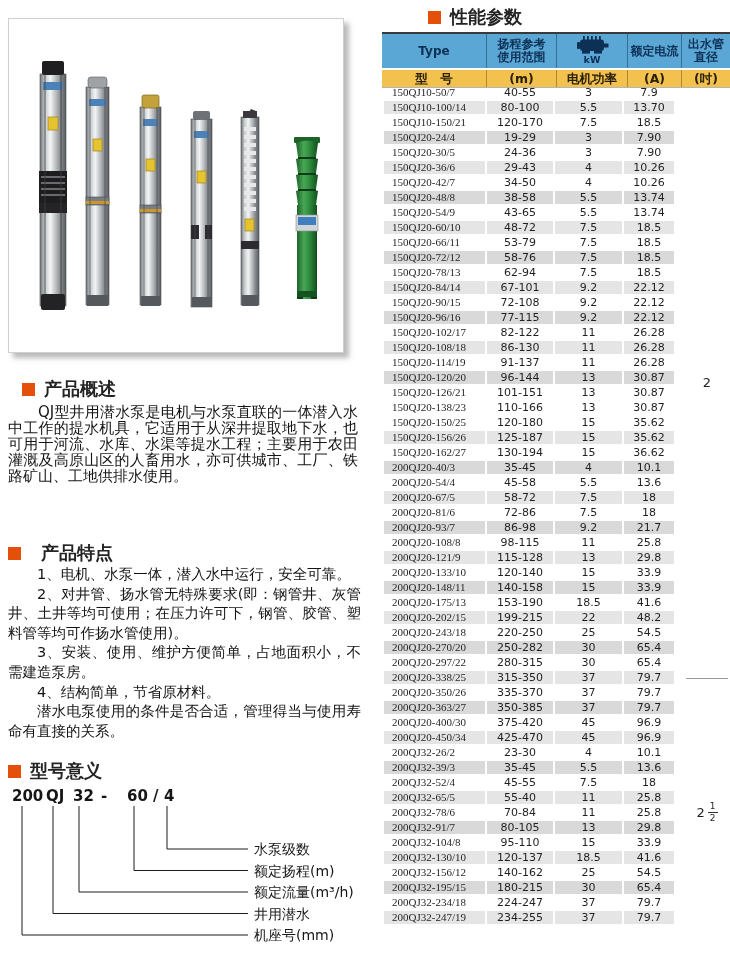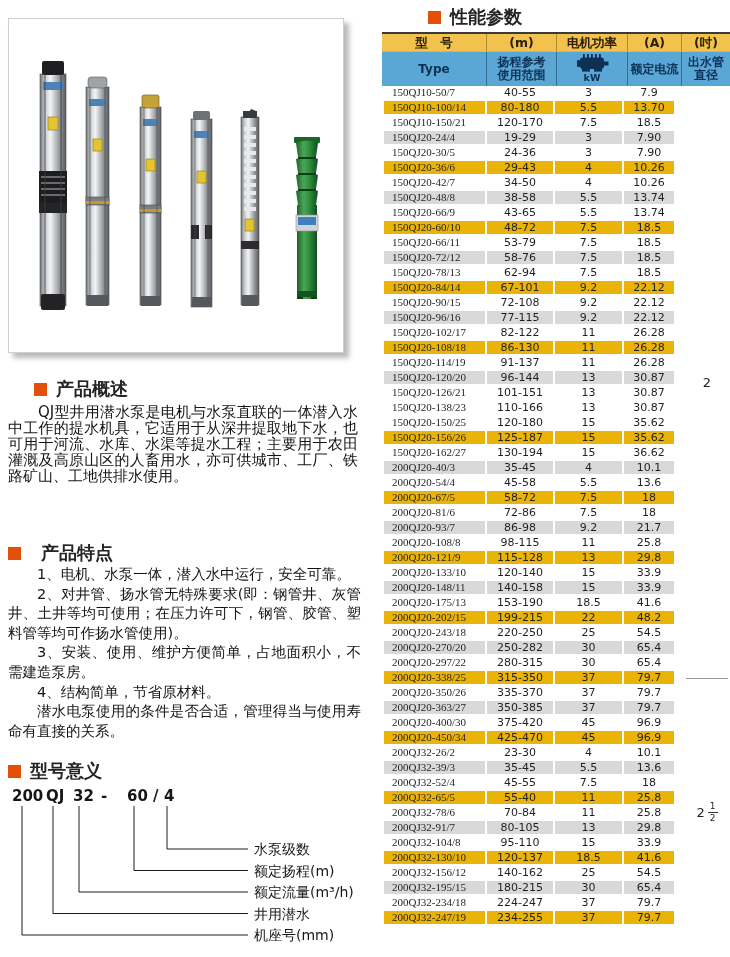--- a/index.html
+++ b/index.html
@@ -39,21 +39,21 @@
   .ph-type { font-size:13px; }
   .kw-cell { gap:0; }
   .kw-label { font-size:9.5px; font-weight:bold; color:#0d3055; margin-top:-2px; }
 
   table.perf { position:absolute; left:382px; top:84px; border-collapse:separate;
                border-spacing:2px; table-layout:fixed; }
   table.perf td { height:13px; font-size:11px; line-height:13px; padding:0; text-align:center;
                   color:#1f1f1f; white-space:nowrap; overflow:hidden; }
   table.perf td.c-model { text-align:left; padding-left:8px;font-family:Liberation Serif, serif; }
   .cw1{width:101px;} .cw2{width:66px;} .cw3{width:67px;} .cw4{width:50px;}
-  tr.r-orange td { background:#eab308; }
+  tr.r-orange td { background:#e5e5e5; }
   tr.r-gray td { background:#d9d9d9; }
 
   .outlet-col { position:absolute; left:686px; top:86px; width:42px; height:860px;
                 display:flex; flex-direction:column; }
   .outlet-sec1 { height:592px; display:flex; align-items:center; justify-content:center;
                  border-bottom:1px solid #9a9a9a; }
   .outlet-sec2 { flex:1; display:flex; align-items:center; justify-content:center; }
   .outlet-val { font-size:13px; color:#1f1f1f; display:inline-flex; align-items:center; }
   .frac { display:inline-flex; flex-direction:column; font-size:9px; line-height:1;
           margin-left:3px; text-align:center; color:#1f1f1f; }
@@ -173,21 +173,21 @@
           </g>
         <rect x="288" y="186" width="20" height="94" fill="url(#greenG)"></rect>
         <rect x="287" y="196" width="22" height="16" fill="#cfd4d6" stroke="#8a8f92" stroke-width="0.6"></rect>
         <rect x="289" y="198" width="18" height="8" fill="#3f7fc0"></rect>
         <path d="M288 280 h6 v-6 h8 v6 h6 v-8 h-20 z" fill="#0e3d17"></path>
         <rect x="288" y="272" width="20" height="6" fill="#145222"></rect>
       </g>
     </svg>
   </div>
 
-  <div class="sec-heading" style="left:12px; top:377px;padding-left:22px;">
+  <div class="sec-heading" style="left:0; top:377px;padding-left:22px;">
     <span class="sq"></span>
     <span>产品概述</span>
   </div>
   <p class="overview-text">QJ型井用潜水泵是电机与水泵直联的一体潜入水中工作的提水机具，它适用于从深井提取地下水，也可用于河流、水库、水渠等提水工程；主要用于农田灌溉及高原山区的人畜用水，亦可供城市、工厂、铁路矿山、工地供排水使用。</p>
 
   <div class="sec-heading" style="left:8px; top:541px;gap:20px;">
     <span class="sq"></span>
     <span>产品特点</span>
   </div>
   <div class="features-list" id="features-list">
@@ -227,27 +227,20 @@
       <text x="246" y="154">机座号(mm)</text>
     </g>
   </svg>
 
   <div class="sec-heading perf-title">
     <span class="sq"></span>
     <span>性能参数</span>
   </div>
 
   <div class="perf-header">
-    <div class="ph-row ph-yellow">
-      <div class="ph-cell w1">型　号</div>
-      <div class="ph-cell w2">(m)</div>
-      <div class="ph-cell w3">电机功率</div>
-      <div class="ph-cell w4">(A)</div>
-      <div class="ph-cell w5">(吋)</div>
-    </div>
     <div class="ph-row ph-blue">
       <div class="ph-cell w1 ph-type">Type</div>
       <div class="ph-cell w2">
         <span>扬程参考</span>
         <span>使用范围</span>
       </div>
       <div class="ph-cell w3 kw-cell">
         <svg width="34" height="19" viewBox="0 0 34 19">
           <g fill="#0d3055">
             <rect x="8" y="0" width="1.8" height="4"></rect>
@@ -263,39 +256,46 @@
           </g>
         </svg>
         <span class="kw-label">kW</span>
       </div>
       <div class="ph-cell w4">额定电流</div>
       <div class="ph-cell w5">
         <span>出水管</span>
         <span>直径</span>
       </div>
     </div>
+    <div class="ph-row ph-yellow">
+      <div class="ph-cell w1">型　号</div>
+      <div class="ph-cell w2">(m)</div>
+      <div class="ph-cell w3">电机功率</div>
+      <div class="ph-cell w4">(A)</div>
+      <div class="ph-cell w5">(吋)</div>
+    </div>
   </div>
 
   <table class="perf" id="perf-table">
     <colgroup>
         <col class="cw1">
         <col class="cw2">
         <col class="cw3">
         <col class="cw4">
       </colgroup>
     <tbody>
         <tr>
           <td class="c-model">150QJ10-50/7</td>
           <td>40-55</td>
           <td>3</td>
           <td>7.9</td>
         </tr>
         <tr class="r-orange">
           <td class="c-model">150QJ10-100/14</td>
-          <td>80-180</td>
+          <td>80-100</td>
           <td>5.5</td>
           <td>13.70</td>
         </tr>
         <tr>
           <td class="c-model">150QJ10-150/21</td>
           <td>120-170</td>
           <td>7.5</td>
           <td>18.5</td>
         </tr>
         <tr class="r-gray">
@@ -322,21 +322,21 @@
           <td>4</td>
           <td>10.26</td>
         </tr>
         <tr class="r-gray">
           <td class="c-model">150QJ20-48/8</td>
           <td>38-58</td>
           <td>5.5</td>
           <td>13.74</td>
         </tr>
         <tr>
-          <td class="c-model">150QJ20-66/9</td>
+          <td class="c-model">150QJ20-54/9</td>
           <td>43-65</td>
           <td>5.5</td>
           <td>13.74</td>
         </tr>
         <tr class="r-orange">
           <td class="c-model">150QJ20-60/10</td>
           <td>48-72</td>
           <td>7.5</td>
           <td>18.5</td>
         </tr>

